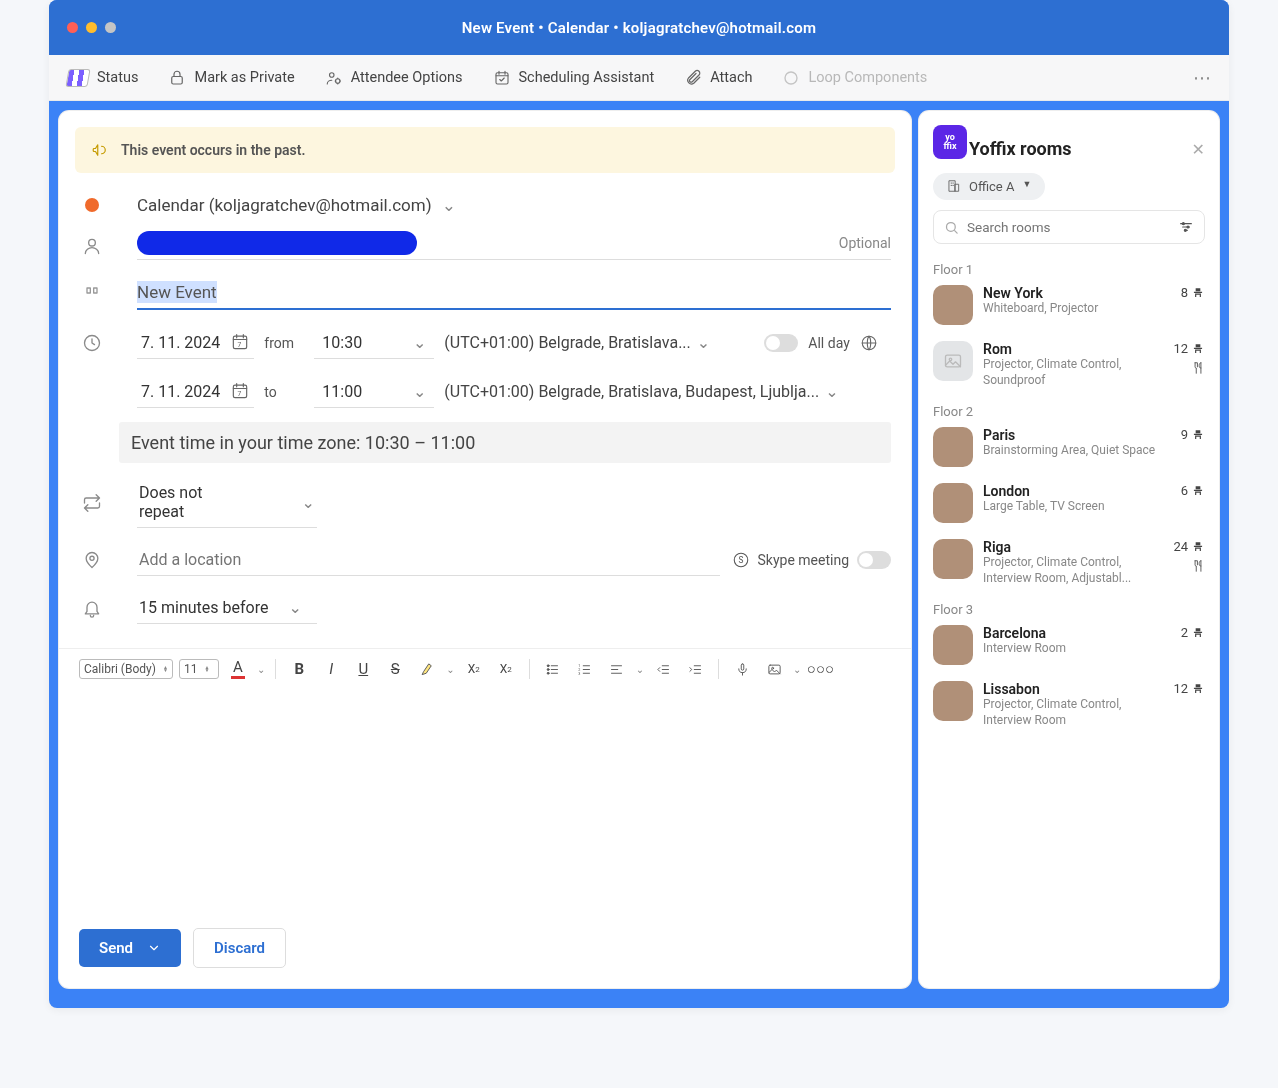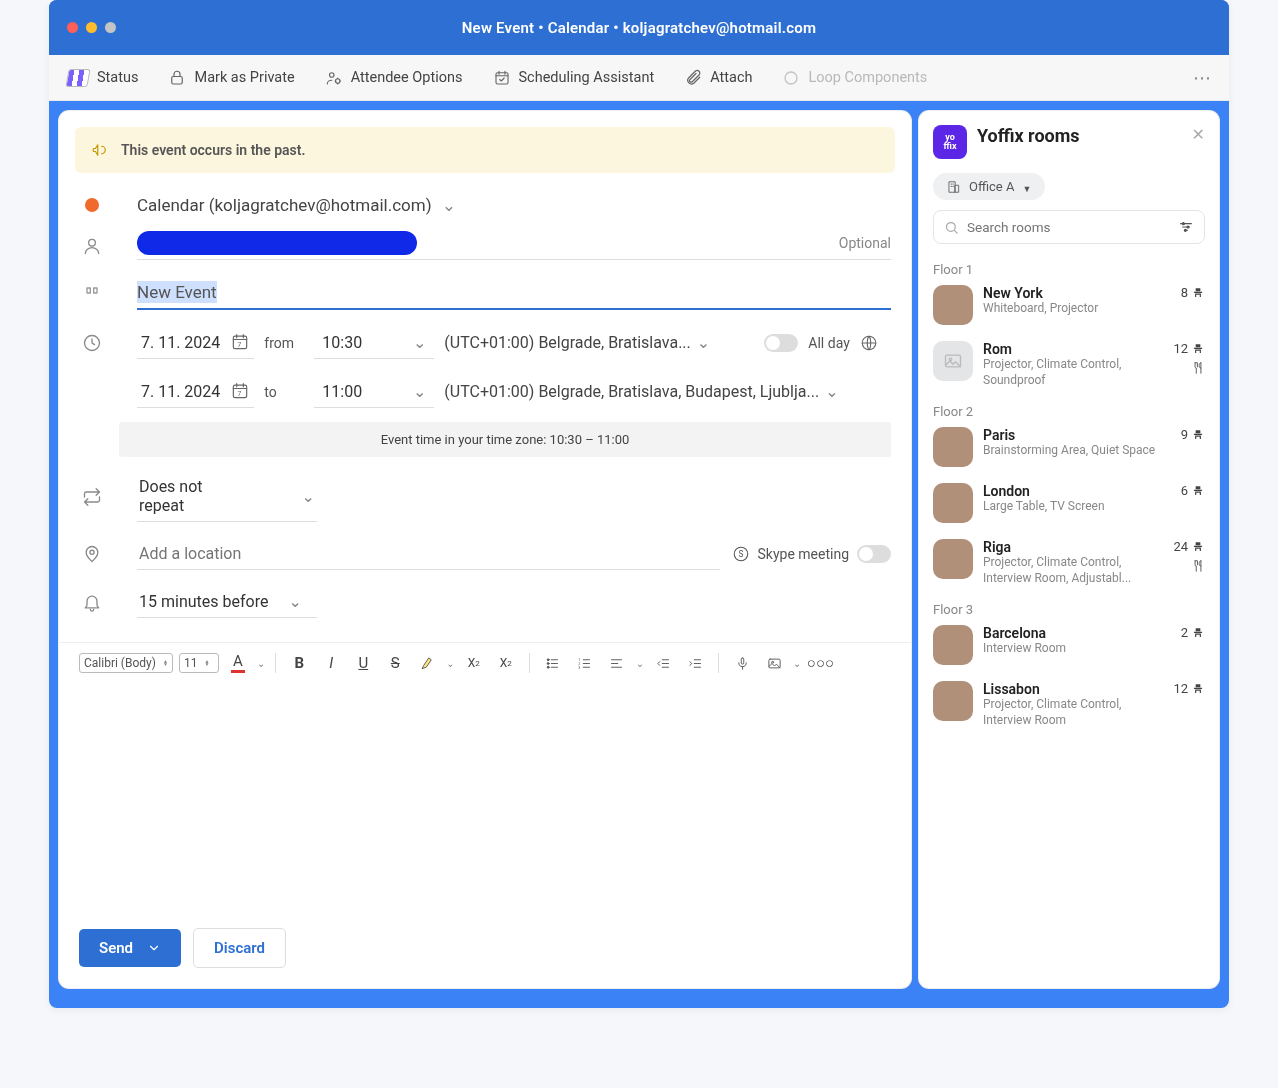--- a/index.html
+++ b/index.html
@@ -34,42 +34,42 @@
   .optional { color:#888; font-size:14px; margin-left:auto; }
   .date-row { display:flex; align-items:center; gap:10px; }
   .date-btn { display:flex; align-items:center; gap:10px; border-bottom:1px solid #ddd; padding:6px 4px; font-size:16px; color:#333;}
   .date-btn svg{width:20px;height:20px;stroke:#666;fill:none;stroke-width:1.4;}
   .fromto { font-size:14px; color:#555; width:40px;}
   .time-btn { display:flex; align-items:center; gap:40px; border-bottom:1px solid #ddd; padding:6px 8px; font-size:16px; color:#333; width:120px; justify-content:space-between;}
   .tz { font-size:16px; color:#444; flex:1; white-space:nowrap; overflow:hidden; text-overflow:ellipsis; max-width:310px;}
   .toggle { width:34px; height:18px; background:#ddd; border-radius:10px; position:relative;}
   .toggle::after{content:"";position:absolute;left:2px;top:2px;width:14px;height:14px;background:#fff;border-radius:50%;}
   .allday { font-size:14px; color:#555; }
-  .strip { background:#f3f3f3; margin:6px 20px 6px 60px; padding:10px 12px; font-size:13px; color:#444; border-radius:3px;text-align:center;}
+  .strip { background:#f3f3f3; margin:6px 20px 6px 60px; padding:10px 12px; font-size:18px; color:#444; border-radius:3px;}
   .sel-row { border-bottom:1px solid #ddd; padding:6px 2px; font-size:16px; color:#333; display:flex; align-items:center; gap:60px;}
   .loc-input { flex:1; font-size:16px; color:#aaa; border:none; border-bottom:1px solid #ddd; padding:6px 2px; }
   .skype { display:flex; align-items:center; gap:8px; font-size:14px; color:#555;}
   .skype svg{width:18px;height:18px;}
   .fmt-toolbar { display:flex; align-items:center; gap:6px; padding:8px 20px; border-top:1px solid #eee; margin-top:16px; color:#555;}
   .fmt-toolbar .sel { border:1px solid #bbb; border-radius:3px; font-size:12px; padding:2px 4px; display:flex; align-items:center; gap:4px; }
   .fmt-toolbar .btn { width:26px; height:24px; display:flex; align-items:center; justify-content:center; font-size:15px; color:#444; border-radius:3px;}
   .fmt-toolbar .btn.bold{font-weight:700;}
   .fmt-toolbar .btn svg{width:15px;height:15px;stroke:#555;fill:none;stroke-width:1.5;}
   .divider { width:1px; height:20px; background:#ddd; margin:0 4px;}
   .editor-body { height:220px; }
   .footer { position:absolute; bottom:20px; left:20px; display:flex; gap:12px; align-items:center;}
   .btn-send { background:#2d6fd2; color:#fff; border:none; border-radius:5px; padding:10px 20px; font-size:15px; font-weight:600; display:flex; align-items:center; gap:14px;}
   .btn-send svg{width:14px;height:14px;stroke:#fff;fill:none;stroke-width:2;}
   .btn-discard { background:#fff; border:1px solid #ddd; color:#2d6fd2; border-radius:5px; padding:10px 20px; font-size:15px; font-weight:600;}
   
-  .side-head { display:flex; align-items:flex-start; gap:10px; margin-bottom:14px;}
+  .side-head { display:flex; align-items:flex-end; gap:2px; margin-bottom:14px;}
   .side-head .logo { width:34px; height:34px; background:#5b26e6; border-radius:8px; color:#fff; font-size:9px; font-weight:700; display:flex; align-items:center; justify-content:center; line-height:1; text-align:center;}
   .side-head h3 { font-size:18px; font-weight:700; color:#222;}
   .side-head .close { margin-left:auto; color:#aaa; font-size:16px;}
-  .bldg-sel { background:#eef0f2; border-radius:14px; padding:6px 14px; font-size:13px; color:#555; display:inline-flex; align-items:flex-end; gap:8px; margin-bottom:10px;}
+  .bldg-sel { background:#eef0f2; border-radius:14px; padding:6px 14px; font-size:13px; color:#555; display:inline-flex; align-items:flex-start; gap:8px; margin-bottom:10px;}
   .search-box { display:flex; align-items:center; gap:8px; border:1px solid #e5e5e5; border-radius:8px; padding:8px 10px; margin-bottom:14px;}
   .search-box input { border:none; flex:1; font-size:13.5px; outline:none;}
   .floor-label { font-size:13px; color:#888; margin:4px 0 8px;}
   .room { display:flex; align-items:flex-start; gap:10px; margin-bottom:16px;}
   .room .thumb { width:40px; height:40px; border-radius:10px; background:#b09078;}
   .room .thumb.grey{background:#e3e5e7;display:flex;align-items:center;justify-content:center;color:#aaa;}
   .room .info { flex:1; }
   .room .name { font-size:14px; font-weight:600; color:#222;}
   .room .meta { font-size:12px; color:#888; line-height:1.3;}
   .room .cap { font-size:13px; color:#444; display:flex; align-items:center; gap:3px;}

